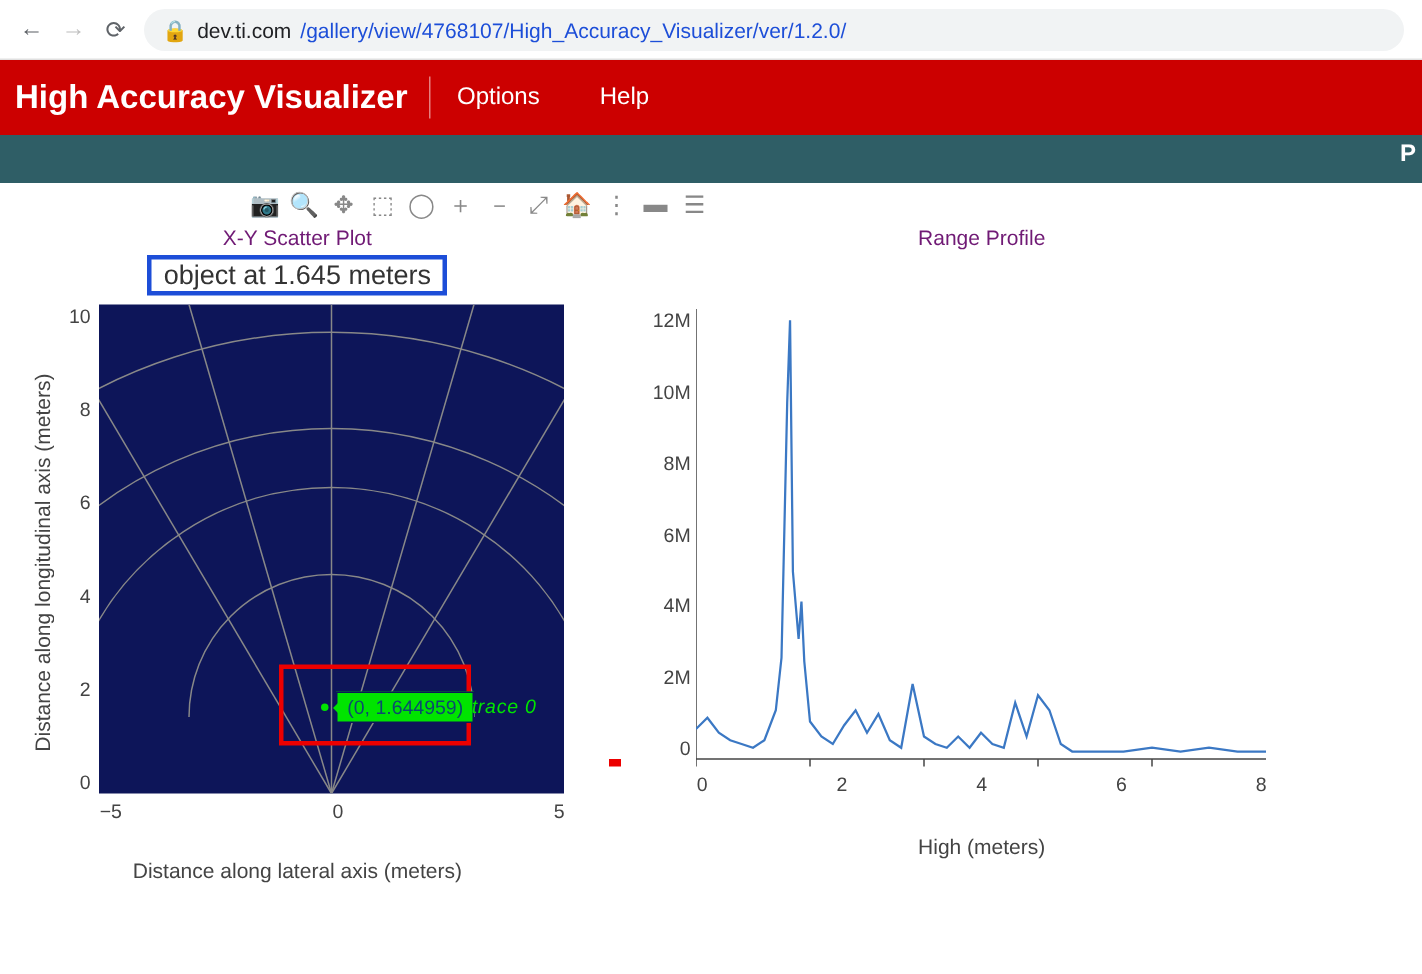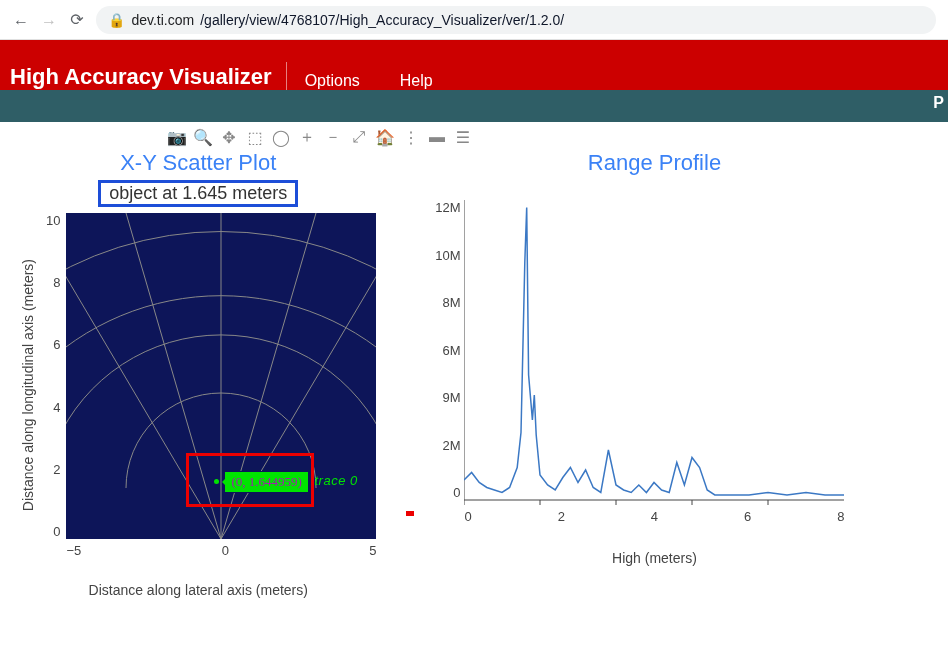--- a/index.html
+++ b/index.html
@@ -41,21 +41,21 @@
     padding: 4px 12px;
     color: #5f6368;
     font-size: 14px;
     height: 28px;
   }
   .urlbox .url-text { color: #202124; }
   .urlbox .lock { color: #5f6368; }
   
   .app-bar {
     display: flex;
-    align-items: flex-end;
+    align-items: center;
     background: #cc0000;
     color: #fff;
     height: 50px;
     padding: 0 10px;
   }
   .app-title {
     font-size: 22px;
     font-weight: bold;
     padding: 0 6px 0 0;
     white-space: nowrap;
@@ -107,22 +107,22 @@
     display: flex;
     gap: 30px;
     padding: 0 20px 10px 40px;
   }
   .chart-col {
     display: flex;
     flex-direction: column;
     align-items: center;
   }
   .chart-title {
-    font-size: 22px;
-    color: #3b82f6;
+    font-size: 14px;
+    color: #701a75;
     margin: 2px 0 4px 0;
   }
   .obj-annot {
     border: 3px solid #1d4ed8;
     font-size: 18px;
     padding: 0 8px;
     margin-bottom: 6px;
   }
   
   .scatter-wrap {
@@ -177,28 +177,27 @@
     width: 128px;
     height: 54px;
     left: 120px;
     top: 240px;
   }
   .tooltip {
     position: absolute;
     left: 158px;
     top: 258px;
     background: #00e400;
-    color: #a21caf;
+    color: #0c4a6e;
     font-size: 13px;
     padding: 2px 6px;
     border: 1px solid #0d1559;
     white-space: nowrap;
     display: flex;
     align-items: center;
-    font-family: Liberation Serif, serif;
   }
   .tooltip::before {
     content: "";
     position: absolute;
     left: -8px;
     top: 50%;
     transform: translateY(-50%);
     border: 5px solid transparent;
     border-right-color: #00e400;
   }
@@ -221,21 +220,21 @@
     top: 266px;
   }
   
   .scatter-plot svg { position: absolute; inset: 0; }
   
   .range-col { margin-left: 20px; }
   .range-plot {
     width: 380px;
     height: 320px;
     position: relative;
-    margin-top: 20px;
+    margin-top: 36px;
     text-decoration: underline;
   }
   .range-plot svg { position: absolute; inset: 0; }
   .range-yticks {
     position: absolute;
     left: -38px;
     top: 0;
     height: 300px;
     display: flex;
     flex-direction: column;
@@ -267,21 +266,21 @@
 </head>
 <body>
 
 <div class="chrome-bar">
   <span class="nav-icon">←</span>
   <span class="nav-icon disabled">→</span>
   <span class="nav-icon">⟳</span>
   <div class="urlbox">
     <span class="lock">🔒</span>
     <span class="url-text">dev.ti.com</span>
-      <span style="color:#0f172a;">/gallery/view/4768107/High_Accuracy_Visualizer/ver/1.2.0/</span>
+      <span style="color:#1d4ed8;">/gallery/view/4768107/High_Accuracy_Visualizer/ver/1.2.0/</span>
   </div>
 </div>
 
 <div class="app-bar">
   <div class="app-title">High Accuracy Visualizer</div>
   <div class="app-divider"></div>
   <div class="menu-item">Options</div>
   <div class="menu-item">Help</div>
 </div>
 
@@ -356,21 +355,21 @@
   <div class="legend-dot" style="position:static; align-self:center; margin-top:280px;"></div>
 
   <div class="chart-col range-col">
     <div class="chart-title">Range Profile</div>
     <div class="range-plot">
       <div class="range-yticks">
         <span>12M</span>
         <span>10M</span>
         <span>8M</span>
         <span>6M</span>
-        <span>9M</span>
+        <span>4M</span>
         <span>2M</span>
         <span>0</span>
       </div>
       <svg viewBox="0 0 380 320">
 
         <line x1="0" y1="300" x2="380" y2="300" stroke="#444" stroke-width="1"></line>
         <line x1="0" y1="0" x2="0" y2="300" stroke="#444" stroke-width="1"></line>
 
         <line x1="0" y1="300" x2="0" y2="305" stroke="#444"></line>
         <line x1="76" y1="300" x2="76" y2="305" stroke="#444"></line>

